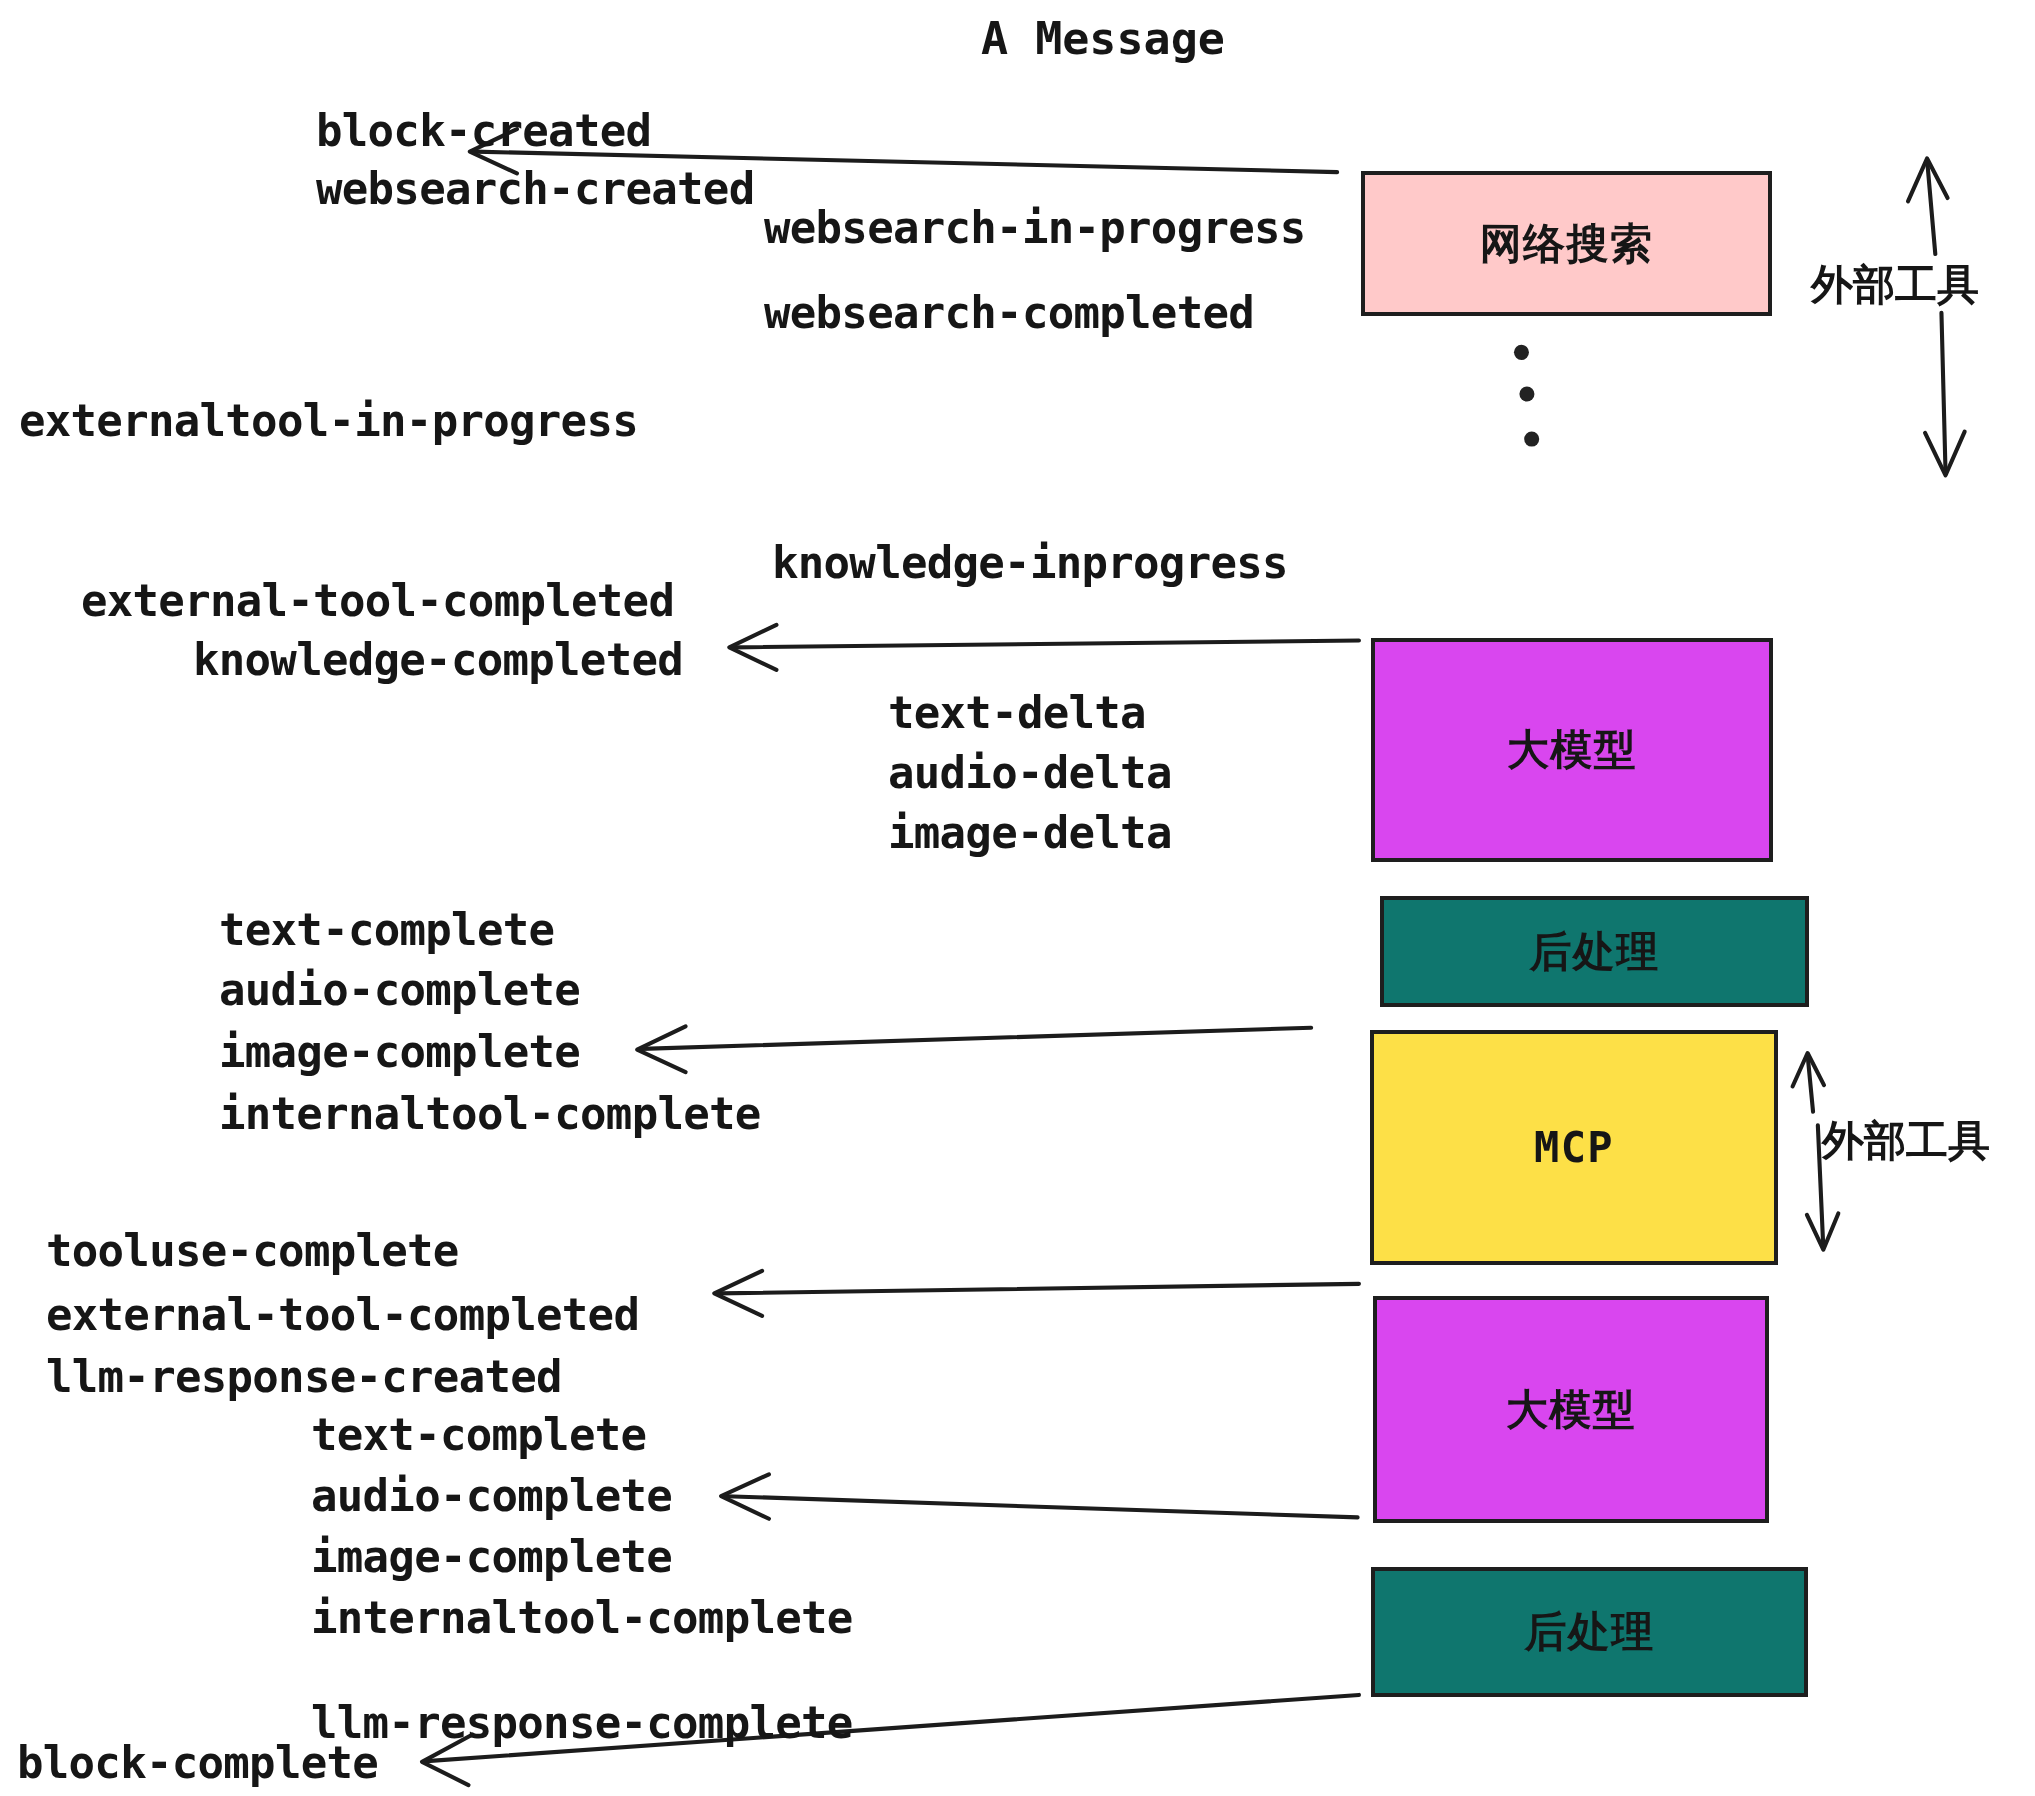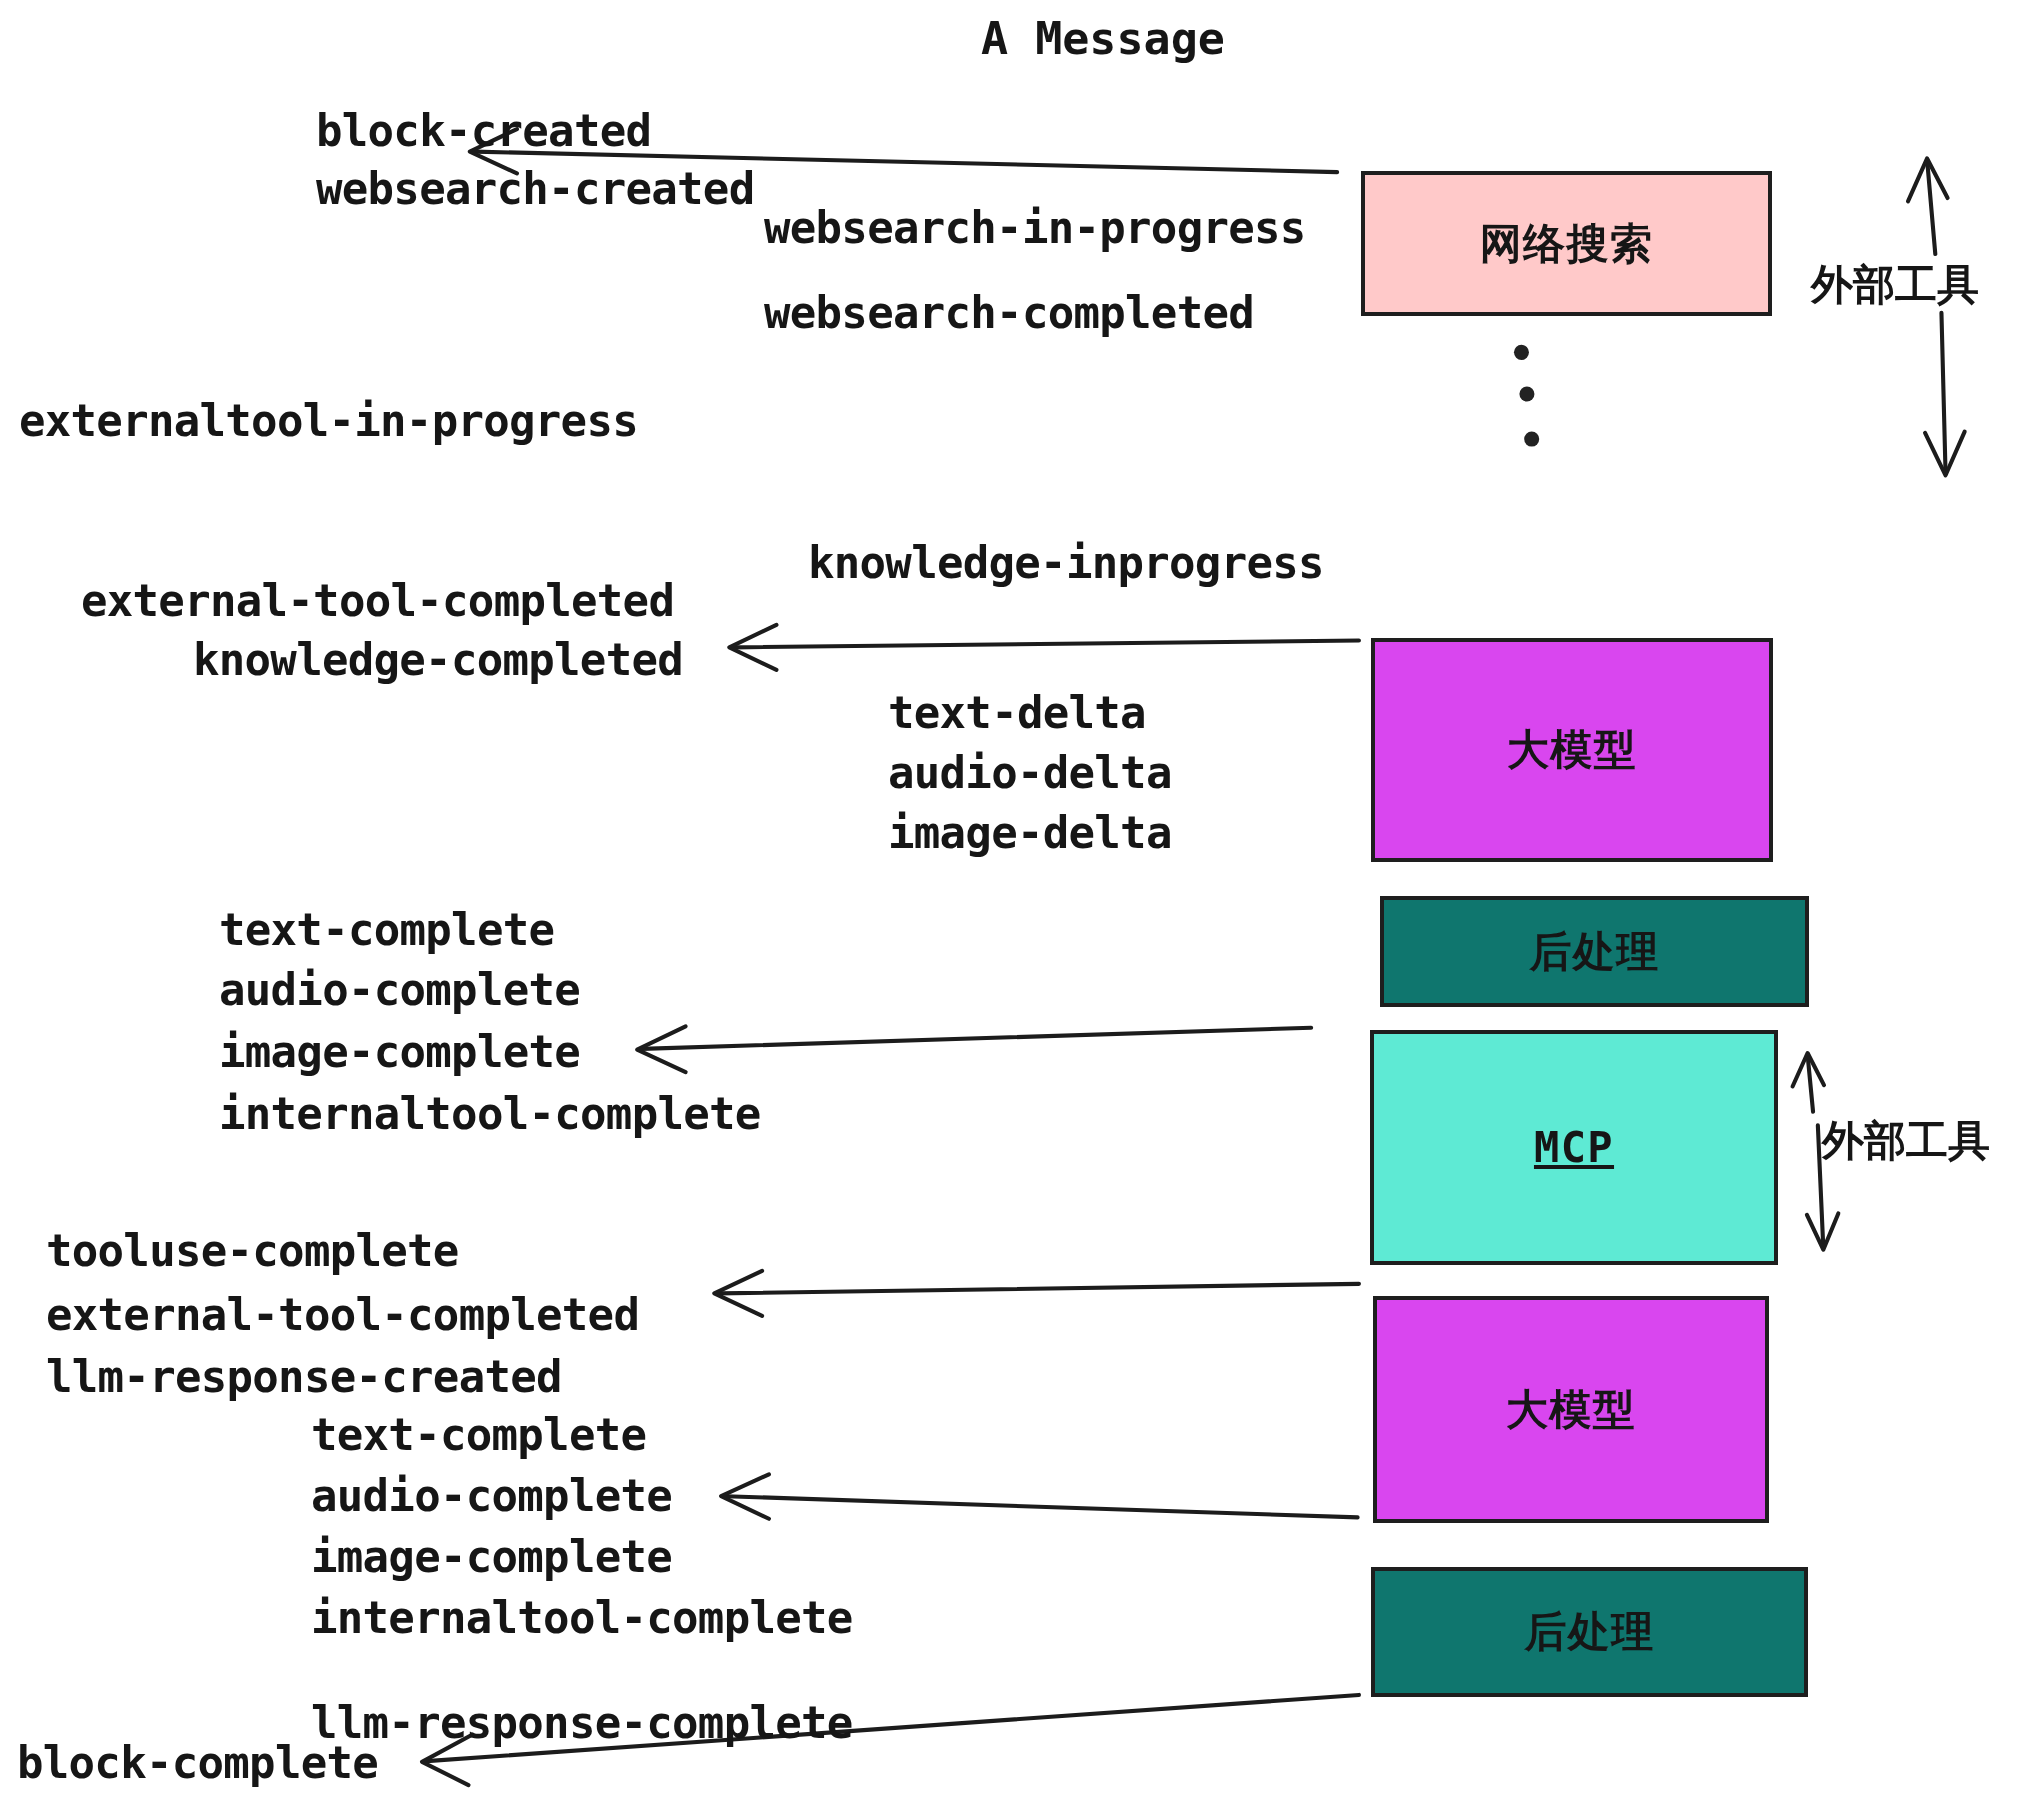--- a/index.html
+++ b/index.html
@@ -7,21 +7,21 @@
           font-family:"DejaVu Sans Mono","DejaVu Sans",monospace;color:#161616;}
   .evt{position:absolute;font-size:44px;line-height:1.05;font-weight:600;white-space:nowrap;
        letter-spacing:-0.7px;color:#161616;}
   .title{position:absolute;font-size:45px;font-weight:700;white-space:nowrap;color:#161616;}
   .box{position:absolute;border:4.1px solid #1e1e1e;display:flex;align-items:center;justify-content:center;
        box-sizing:border-box;}
   .box .box-label{font-size:42px;font-weight:600;letter-spacing:1.4px;white-space:nowrap;
        font-family:"DejaVu Sans","DejaVu Sans Mono",sans-serif;color:#161616;}
   .fill-pink{background:#ffc9c9;}
   .fill-green{background:#d946ef;}
-  .fill-yellow{background:#5eead4;text-decoration:underline;}
+  .fill-yellow{background:#fde047;}
   .fill-white{background:#0f766e;}
   .side-label{position:absolute;font-size:42px;font-weight:600;white-space:nowrap;
        font-family:"DejaVu Sans","DejaVu Sans Mono",sans-serif;color:#161616;}
   svg.overlay{position:absolute;left:0;top:0;z-index:5;}
   .layer-labels{position:absolute;left:0;top:0;width:100%;height:100%;z-index:6;}
   .layer-boxes{position:absolute;left:12px;top:0;width:100%;height:100%;z-index:4;}
 </style>
 </head>
 <body>
 
@@ -108,21 +108,21 @@
   </svg>
 
   <div class="layer-labels">
     <div class="title" style="left:981px;top:12.3px;">A Message</div>
 
     <div class="evt" style="left:316px;top:100px;margin-top:8px;">block-created</div>
     <div class="evt" style="left:316px;top:166px;">websearch-created</div>
     <div class="evt" style="left:764px;top:205px;">websearch-in-progress</div>
     <div class="evt" style="left:764px;top:290px;">websearch-completed</div>
     <div class="evt" style="left:19px;top:398px;">externaltool-in-progress</div>
-    <div class="evt" style="left:808px;top:540px;">knowledge-inprogress</div>
+    <div class="evt" style="left:772px;top:540px;">knowledge-inprogress</div>
     <div class="evt" style="left:81px;top:578px;">external-tool-completed</div>
     <div class="evt" style="left:193px;top:637px;">knowledge-completed</div>
     <div class="evt" style="left:888px;top:690px;">text-delta</div>
     <div class="evt" style="left:888px;top:750px;">audio-delta</div>
     <div class="evt" style="left:888px;top:810px;">image-delta</div>
     <div class="evt" style="left:219px;top:907px;">text-complete</div>
     <div class="evt" style="left:219px;top:967px;">audio-complete</div>
     <div class="evt" style="left:219px;top:1029px;">image-complete</div>
     <div class="evt" style="left:219px;top:1091px;">internaltool-complete</div>
     <div class="evt" style="left:46px;top:1228px;">tooluse-complete</div>

